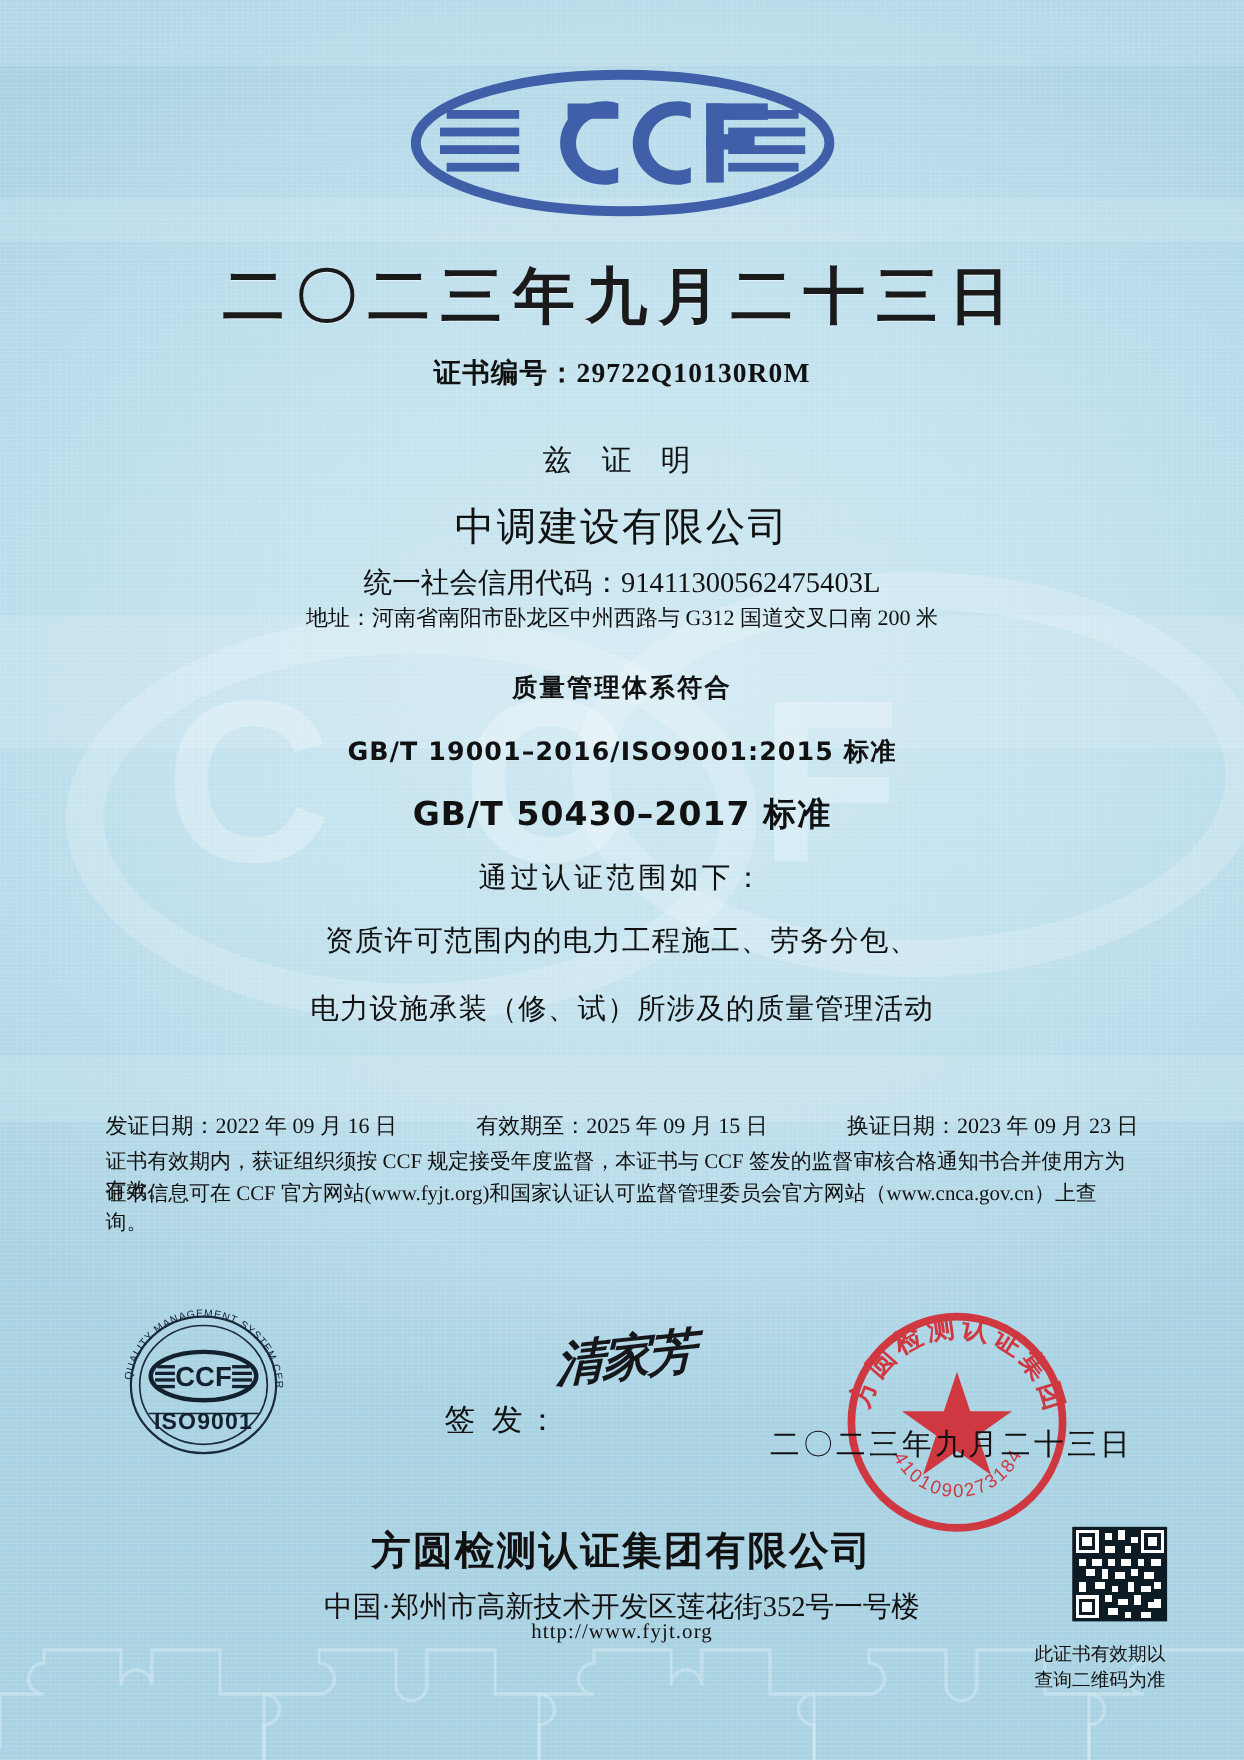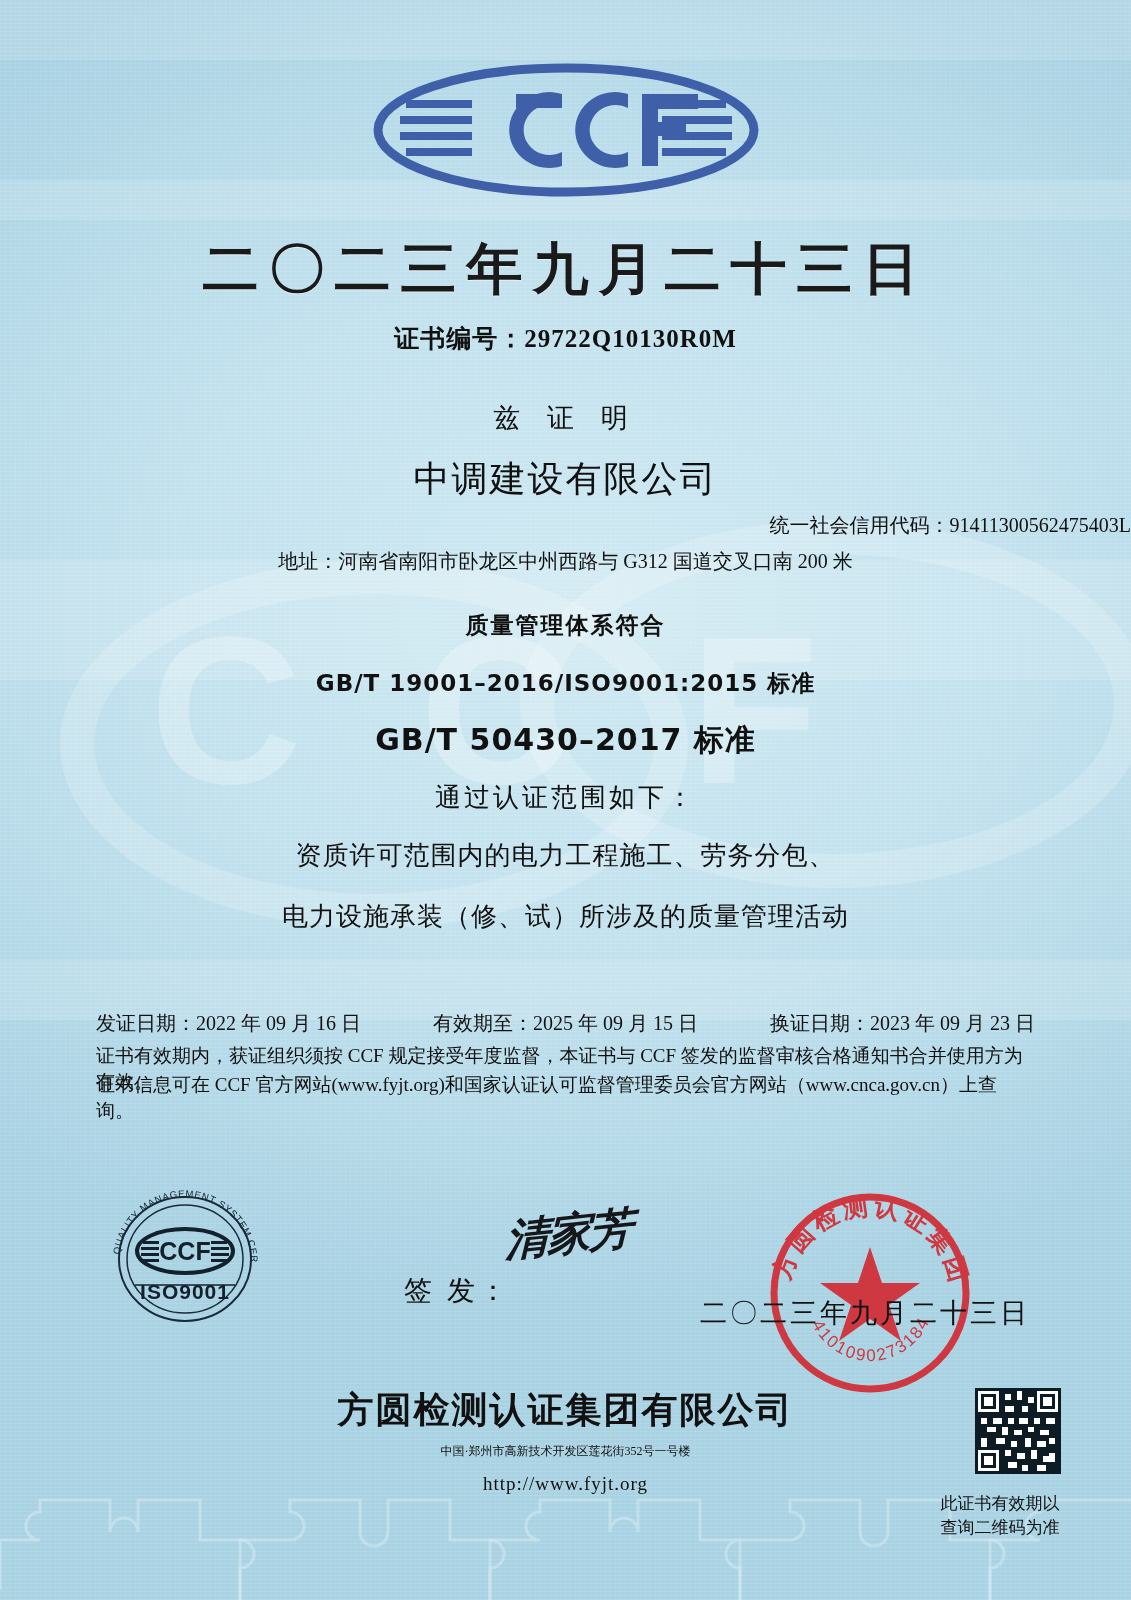--- a/index.html
+++ b/index.html
@@ -110,22 +110,22 @@
     left: 0; right: 0;
     text-align: center;
     font-size: 36px;
     letter-spacing: 2px;
     color: #111;
   }
   .credit-code {
     position: absolute;
     top: 512px;
     left: 0; right: 0;
-    text-align: right;
-    font-size: 20px;
+    text-align: center;
+    font-size: 26px;
     color: #111;
   }
   .address {
     position: absolute;
     top: 548px;
     left: 0; right: 0;
     text-align: center;
     font-size: 20px;
     color: #111;
   }
@@ -272,21 +272,21 @@
     font-size: 36px;
     font-weight: 700;
     letter-spacing: 2px;
     color: #111;
   }
   .org-addr {
     position: absolute;
     top: 1443px;
     left: 0; right: 0;
     text-align: center;
-    font-size: 12px;
+    font-size: 26px;
     color: #111;
   }
   .org-url {
     position: absolute;
     top: 1473px;
     left: 0; right: 0;
     text-align: center;
     font-size: 19px;
     color: #111;
     letter-spacing: 1px;

